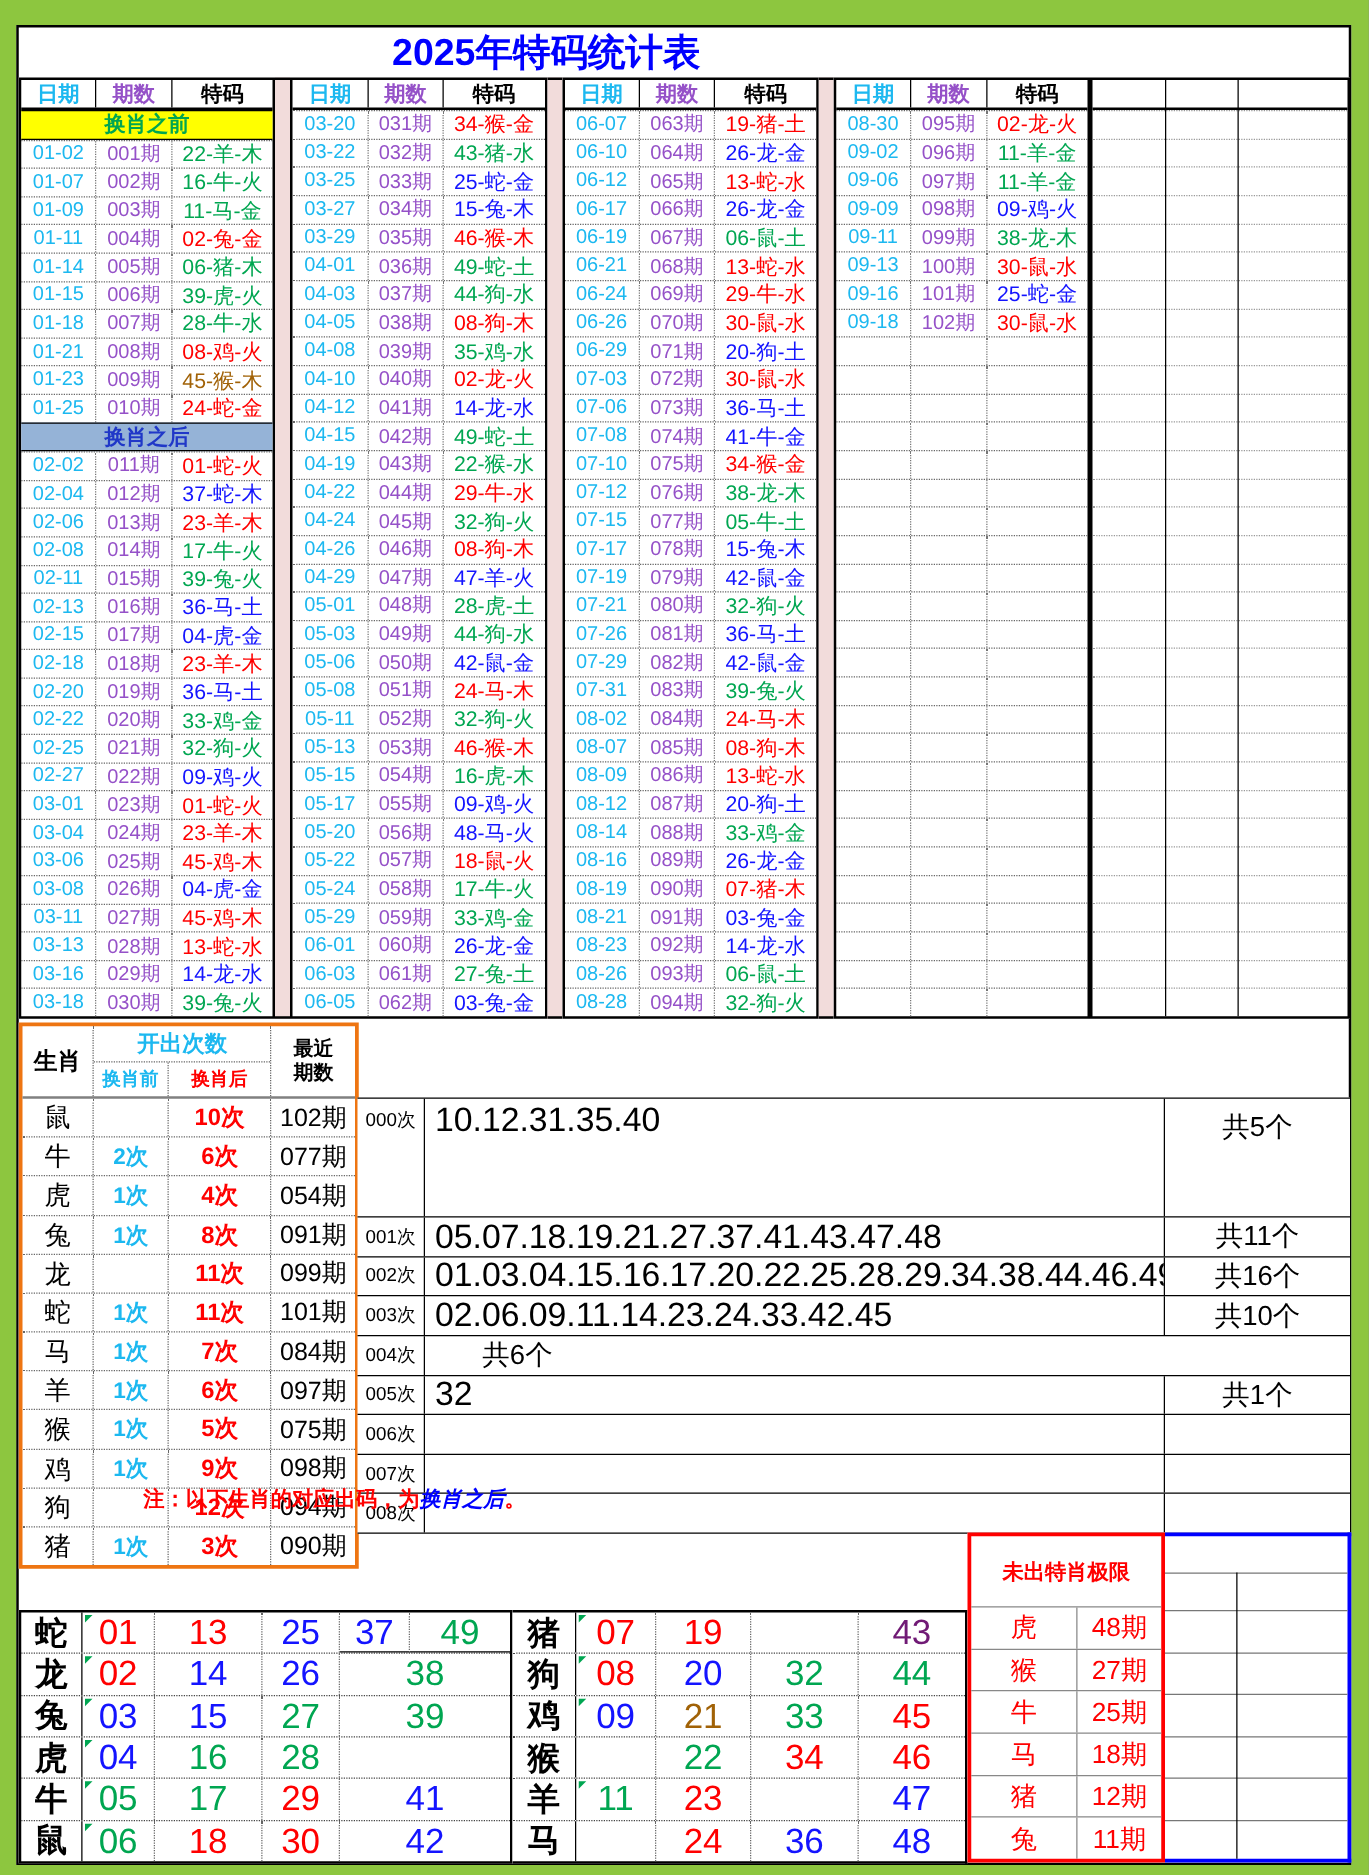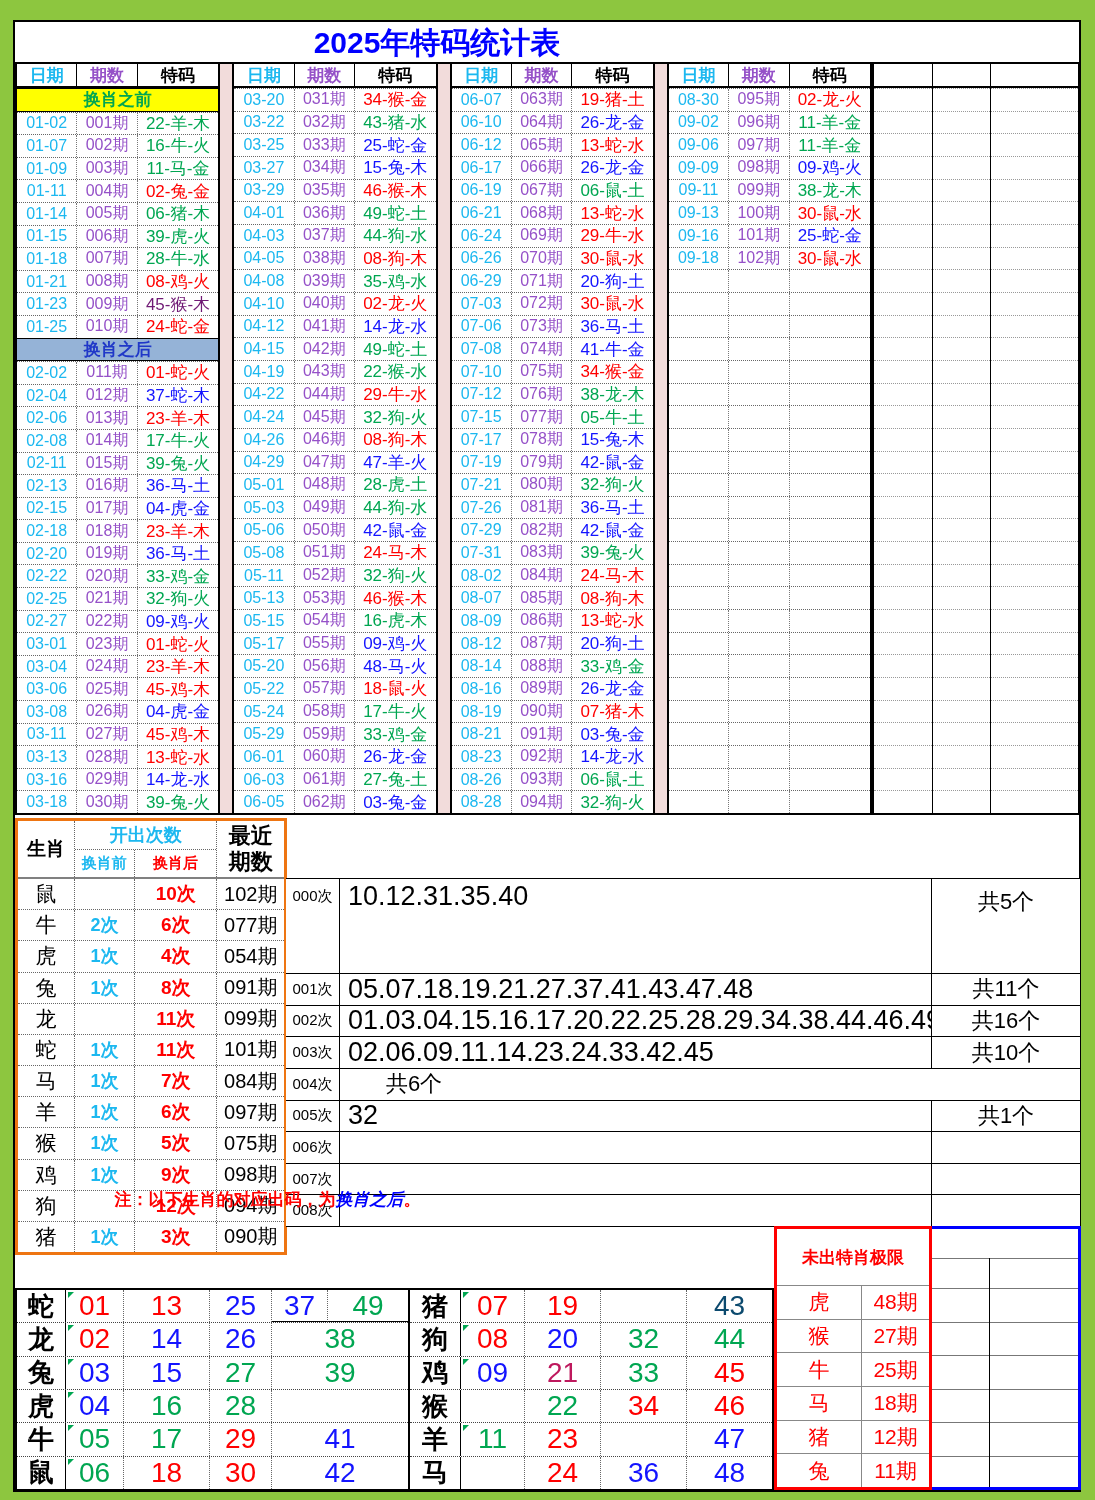--- a/index.html
+++ b/index.html
@@ -41,21 +41,21 @@
   font-size:19px;border-right:1px dotted #666}
 .sh-mid{width:53.5%;display:flex;flex-direction:column;border-right:1px dotted #666}
 .sh-cnt{flex:1;display:flex;align-items:center;justify-content:center;color:#1CB8F0;
   font-weight:bold;font-size:18px;border-bottom:1px dotted #666}
 .sh-sub{flex:1;display:flex}
 .sh-b{width:42%;display:flex;align-items:center;justify-content:center;color:#1CB8F0;
   font-weight:bold;font-size:15px;border-right:1px dotted #666}
 .sh-a{flex:1;display:flex;align-items:center;justify-content:center;color:#FF0000;
   font-weight:bold;font-size:15px}
 .sh-r{flex:1;display:flex;align-items:center;justify-content:center;font-weight:bold;
-  font-size:22px;line-height:1.2;text-align:center;word-break:break-all;padding:0 10px}
+  font-size:16px;line-height:1.2;text-align:center;word-break:break-all;padding:0 10px}
 .srow{flex:1 1 0;display:flex;min-height:0}
 .srow+.srow{border-top:1px dotted #666}
 .sc{display:flex;align-items:center;justify-content:center;white-space:nowrap}
 .sc-z{width:21.5%;font-size:21px;border-right:1px dotted #666}
 .sc-b{width:22.5%;color:#1CB8F0;font-weight:bold;font-size:18px;border-right:1px dotted #666}
 .sc-a{width:31%;color:#FF0000;font-weight:bold;font-size:19px;border-right:1px dotted #666}
 .sc-r{flex:1;font-size:20px}
 
 #freq{left:286px;top:878px;width:794px;height:349px;display:flex;flex-direction:column;
   border-top:1px solid #000;background:#fff}
@@ -158,21 +158,21 @@
           <div class="cell code" style="color: rgb(0, 166, 81);">28-牛-水</div>
         </div>
         <div class="row">
           <div class="cell date">01-21</div>
           <div class="cell per">008期</div>
           <div class="cell code" style="color: rgb(255, 0, 0);">08-鸡-火</div>
         </div>
         <div class="row">
           <div class="cell date">01-23</div>
           <div class="cell per">009期</div>
-          <div class="cell code" style="color: #701a75;">45-猴-木</div>
+          <div class="cell code" style="color: #a16207;">45-猴-木</div>
         </div>
         <div class="row">
           <div class="cell date">01-25</div>
           <div class="cell per">010期</div>
           <div class="cell code" style="color: rgb(255, 0, 0);">24-蛇-金</div>
         </div>
         <div class="row sec after">换肖之后</div>
         <div class="row">
           <div class="cell date">02-02</div>
           <div class="cell per">011期</div>
@@ -998,33 +998,33 @@
         <div class="b-c w3 dv" style="color: rgb(255, 0, 0);">30</div>
         <div class="b-c wt" style="color: rgb(20, 20, 255);">42</div>
       </div>
     </div>
   <div id="br" class="abs">
       <div class="brow">
         <div class="b-z">猪</div>
         <div class="b-c rw1 dv mk" style="color: rgb(255, 0, 0);">07</div>
         <div class="b-c rw2 dv" style="color: rgb(255, 0, 0);">19</div>
         <div class="b-c rw3 dv"></div>
-        <div class="b-c rw4" style="color: #0c4a6e;">43</div>
+        <div class="b-c rw4" style="color: #701a75;">43</div>
       </div>
       <div class="brow">
         <div class="b-z">狗</div>
         <div class="b-c rw1 dv mk" style="color: rgb(255, 0, 0);">08</div>
         <div class="b-c rw2 dv" style="color: rgb(20, 20, 255); text-align: right;">20</div>
         <div class="b-c rw3 dv" style="color: rgb(0, 166, 81);">32</div>
         <div class="b-c rw4" style="color: rgb(0, 166, 81);">44</div>
       </div>
       <div class="brow">
         <div class="b-z">鸡</div>
         <div class="b-c rw1 dv mk" style="color: rgb(20, 20, 255);">09</div>
-        <div class="b-c rw2 dv" style="color: #be185d;">21</div>
+        <div class="b-c rw2 dv" style="color: #a16207;">21</div>
         <div class="b-c rw3 dv" style="color: rgb(0, 166, 81);">33</div>
         <div class="b-c rw4" style="color: rgb(255, 0, 0);">45</div>
       </div>
       <div class="brow">
         <div class="b-z">猴</div>
         <div class="b-c rw1 dv"></div>
         <div class="b-c rw2 dv" style="color: rgb(0, 166, 81);">22</div>
         <div class="b-c rw3 dv" style="color: rgb(255, 0, 0);">34</div>
         <div class="b-c rw4" style="color: rgb(255, 0, 0);">46</div>
       </div>

